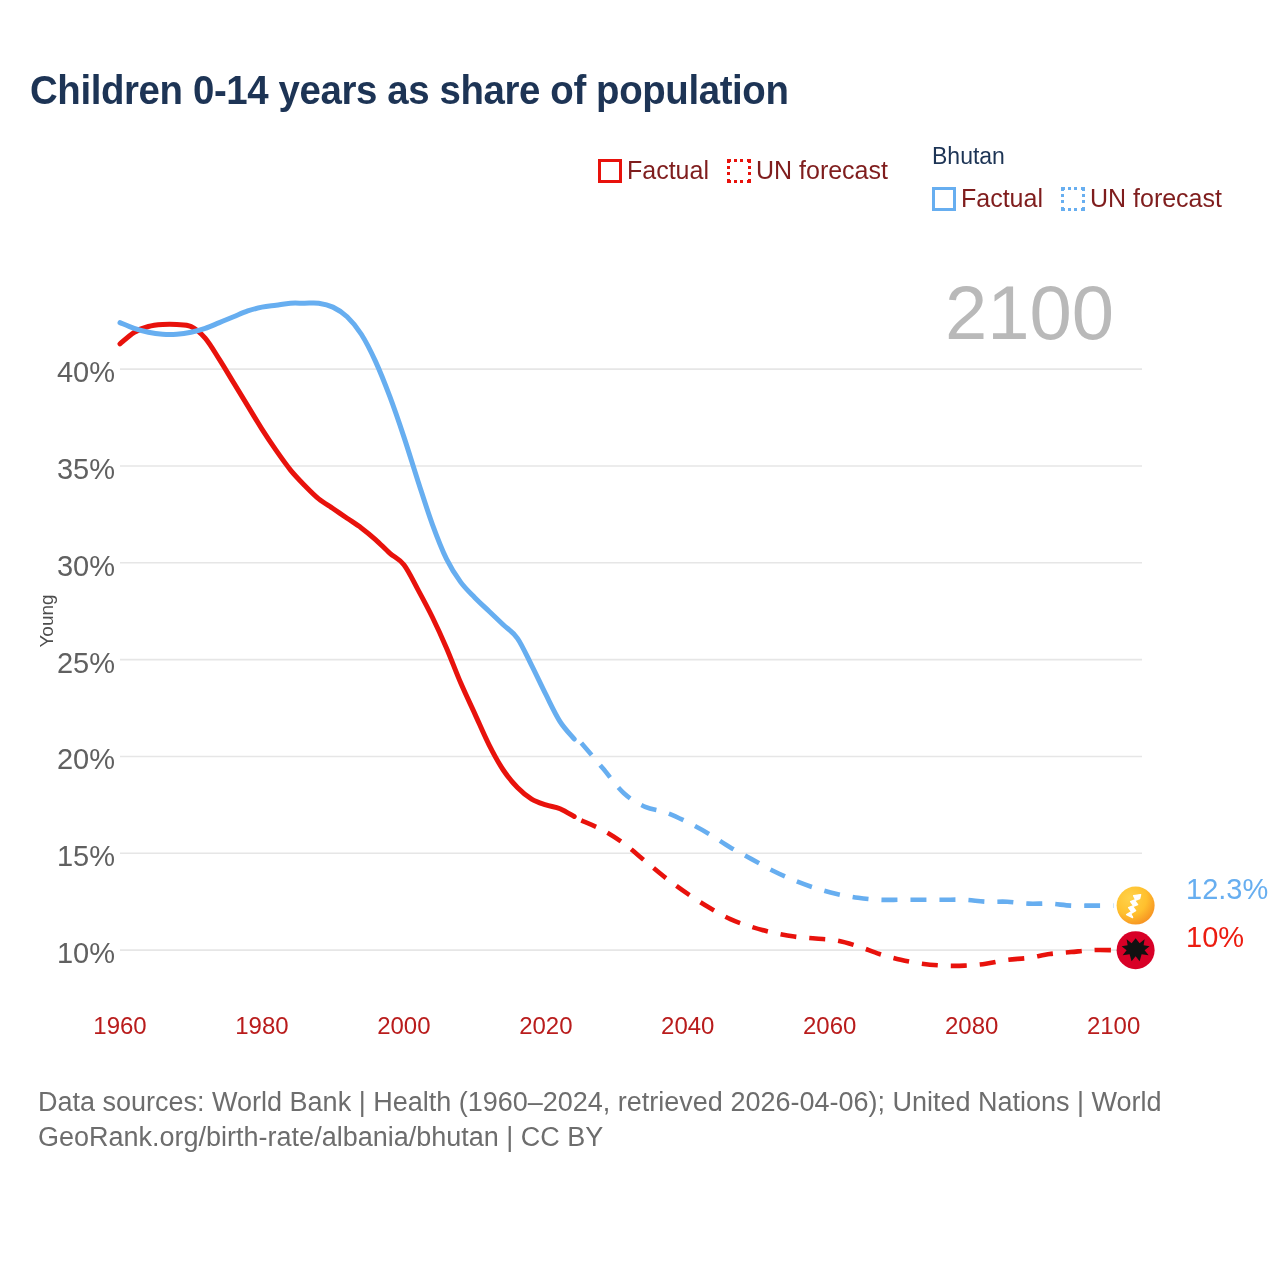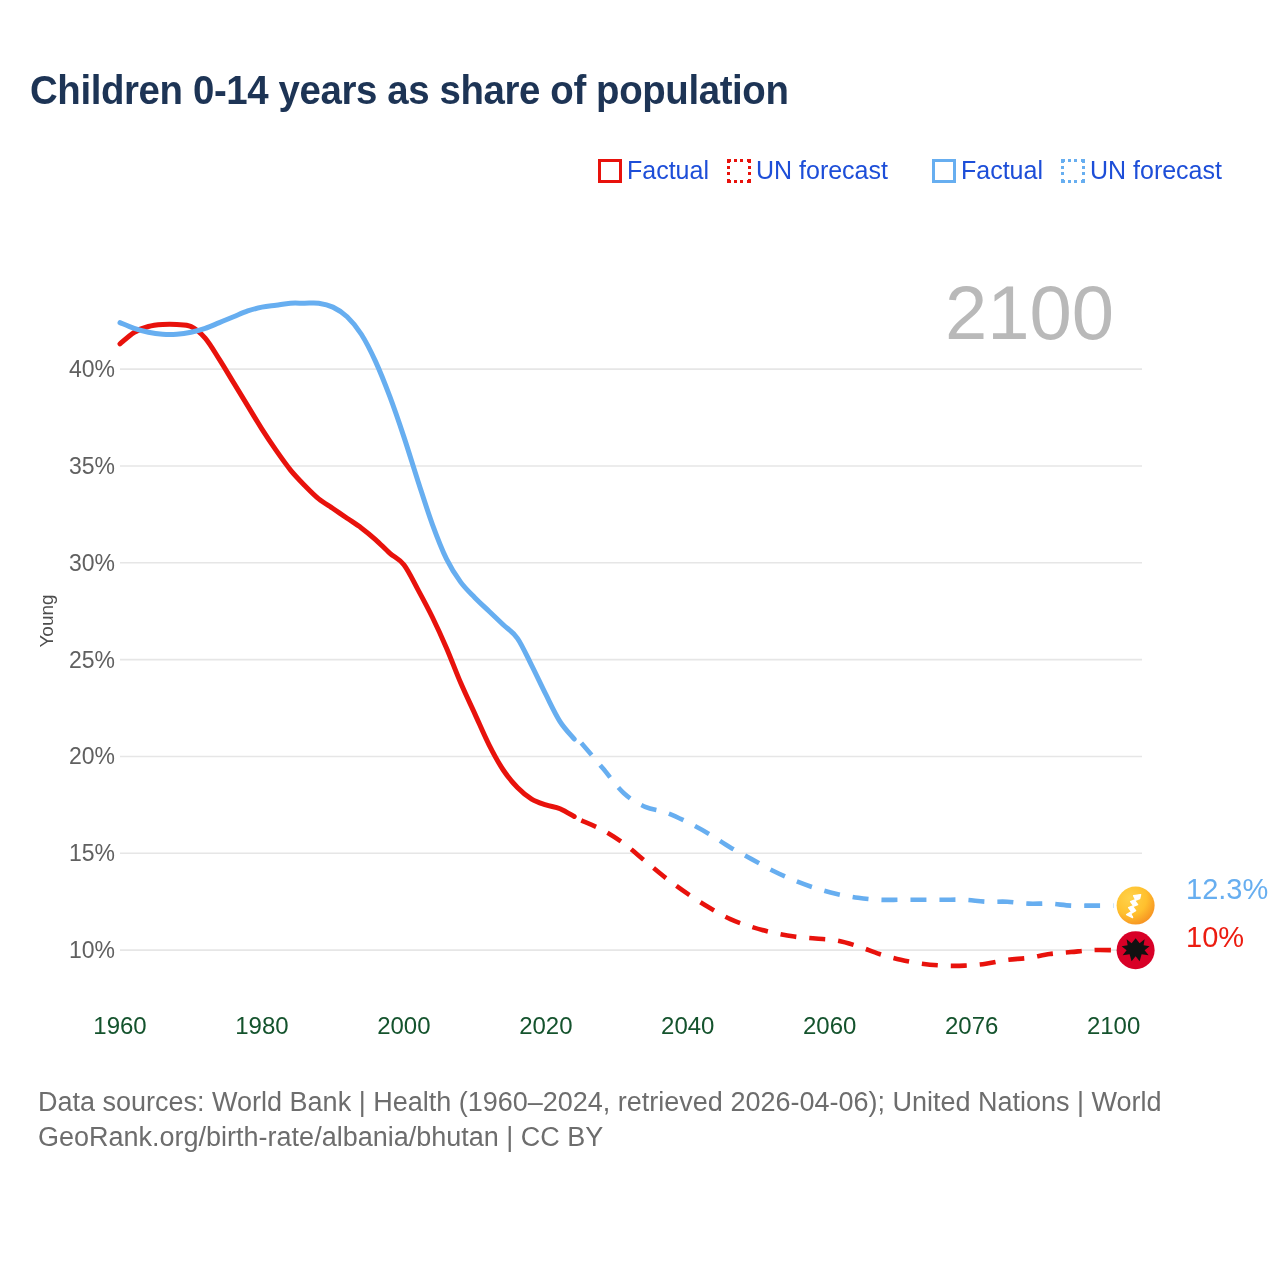--- a/index.html
+++ b/index.html
@@ -71,21 +71,21 @@
     box-sizing: border-box;
     background: #ffffff;
     margin-right: 5px;
   }
   .sw-solid-red   { border: 3px solid #e8120c; }
   .sw-dotted-red  { border: 3px dotted #e8120c; }
   .sw-solid-blue  { border: 3px solid #67aef0; }
   .sw-dotted-blue { border: 3px dotted #67aef0; }
   .legend-label {
     font-size: 25px;
-    color: #1d4ed8;
+    color: #7f1d1d;
   }
   
   .plot-wrap {
     position: absolute;
     left: 0;
     top: 0;
     width: 1280px;
     height: 1280px;
   }
   .watermark {
@@ -107,29 +107,29 @@
     color: #4d4d4d;
     transform: rotate(-90deg);
     transform-origin: center center;
     text-align: center;
   }
   .ytick {
     position: absolute;
     right: 0;
     width: 70px;
     text-align: right;
-    font-size: 23px;
+    font-size: 29px;
     color: #606060;
     transform: translateY(-13px);
   }
   .ytick-holder { position: absolute; left: 45px; width: 70px; }
   .xtick {
     position: absolute;
     font-size: 24px;
-    color: #14532d;
+    color: #b91c1c;
     text-align: center;
     width: 100px;
     transform: translateX(-50px);
     top: 1012px;
   }
   
   .end-label {
     position: absolute;
     font-size: 29px;
     white-space: nowrap;
@@ -162,20 +162,21 @@
           <span class="legend-swatch sw-solid-red"></span>
           <span class="legend-label">Factual</span>
         </div>
         <div class="legend-item">
           <span class="legend-swatch sw-dotted-red"></span>
           <span class="legend-label">UN forecast</span>
         </div>
       </div>
     </div>
     <div class="legend-group bhutan">
+      <div class="legend-country">Bhutan</div>
       <div class="legend-items">
         <div class="legend-item">
           <span class="legend-swatch sw-solid-blue"></span>
           <span class="legend-label">Factual</span>
         </div>
         <div class="legend-item">
           <span class="legend-swatch sw-dotted-blue"></span>
           <span class="legend-label">UN forecast</span>
         </div>
       </div>
@@ -244,21 +245,21 @@
           <div class="ytick">40%</div>
         </div>
       </div>
     <div id="xtick-layer">
         <div class="xtick" style="left: 120px;">1960</div>
         <div class="xtick" style="left: 261.944px;">1980</div>
         <div class="xtick" style="left: 403.889px;">2000</div>
         <div class="xtick" style="left: 545.833px;">2020</div>
         <div class="xtick" style="left: 687.778px;">2040</div>
         <div class="xtick" style="left: 829.722px;">2060</div>
-        <div class="xtick" style="left: 971.667px;">2076</div>
+        <div class="xtick" style="left: 971.667px;">2080</div>
         <div class="xtick" style="left: 1113.61px;">2100</div>
       </div>
 
     <div class="end-label bhutan">12.3%</div>
     <div class="end-label albania">10%</div>
   </div>
 
   <div class="footer">
     <div>Data sources: World Bank | Health (1960–2024, retrieved 2026-04-06); United Nations | World</div>
     <div>GeoRank.org/birth-rate/albania/bhutan | CC BY</div>

